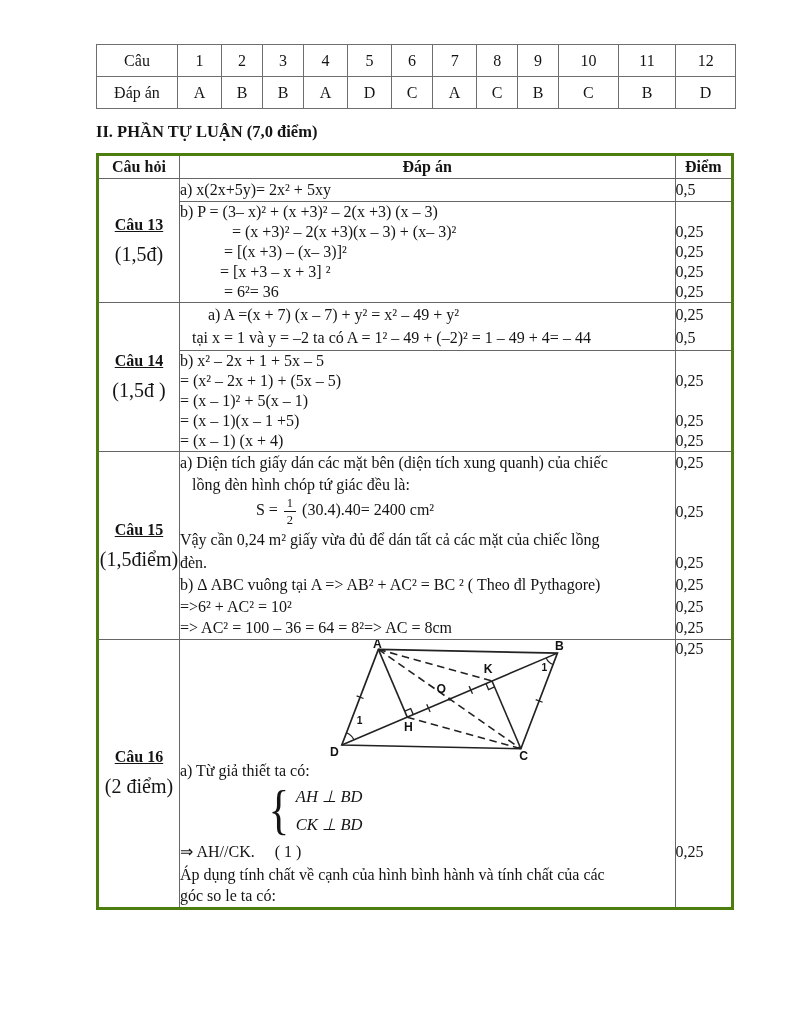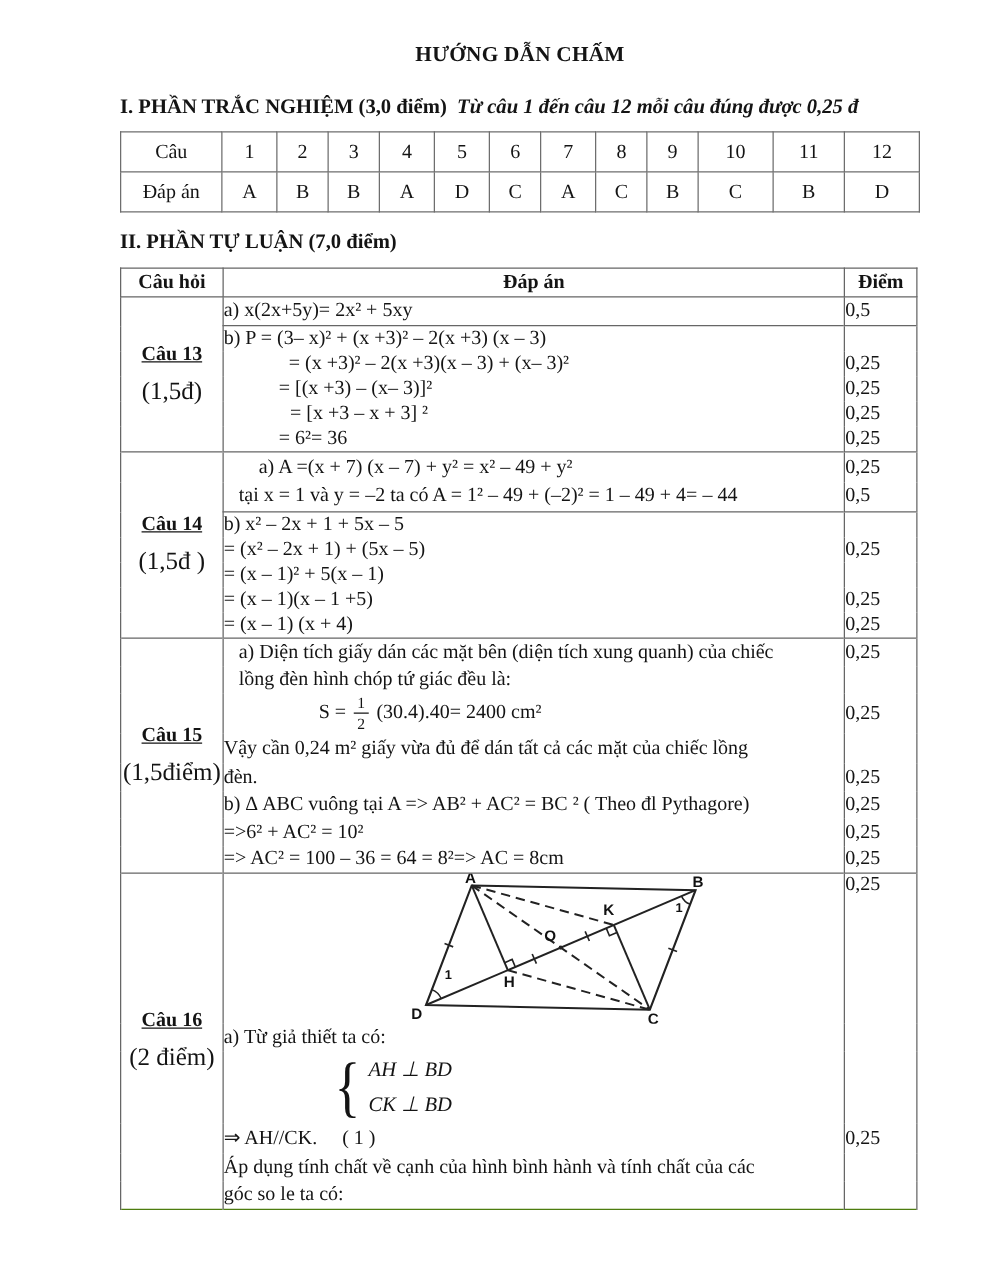--- a/index.html
+++ b/index.html
@@ -13,21 +13,21 @@
   .h1 .it{font-style:italic;}
   .h2{margin:13px 0 11px;font-size:16.5px;font-weight:bold;}
   
   table{border-collapse:collapse;}
   #mc-table{width:640px;margin-top:10px;}
   #mc-table td{
     border:1px solid #6e6e6e;text-align:center;height:31px;font-size:16px;padding:0;
   }
   #mc-table td.rowlab{width:80px;}
   
-  #essay-table{width:638px;font-size:16px;border:1px solid #4d7c0f;}
+  #essay-table{width:638px;font-size:16px;border:3px solid #4d7c0f;}
   #essay-table th{
     border:1px solid #666;font-size:16px;font-weight:bold;height:22px;padding:0 2px;
   }
   #essay-table td{padding:0;}
   td.lbl{
     border-left:1px solid #666;border-right:1px solid #666;
     text-align:center;vertical-align:middle;
   }
   .qlabel{font-weight:bold;text-decoration:underline;font-size:16px;}
   .qsub{margin-top:9px;font-size:20px;}
@@ -54,26 +54,21 @@
   
   .figwrap{margin-left:128px;width:302px;}
   .figwrap svg{display:block;}
   .vtx{font-family:"Liberation Sans",sans-serif;font-weight:bold;font-size:13px;fill:#111;}
   .ang{font-family:"Liberation Sans",sans-serif;font-weight:bold;font-size:11px;fill:#111;}
 </style>
 </head>
 <body>
 
 <div class="page">
-  <div class="title">HƯỚNG DẪN CHẤM</div>
-
-  <div class="h1">
-    <span>I. PHẦN TRẮC NGHIỆM (3,0 điểm)</span>
-    <span class="it">&nbsp;<span>Từ câu 1 đến câu 12 mỗi câu đúng được 0,25 đ</span></span>
-  </div>
+
 
   <table id="mc-table">
     <tbody id="mc-body">
         <tr>
           <td class="rowlab">Câu</td>
           <td>1</td>
           <td>2</td>
           <td>3</td>
           <td>4</td>
           <td>5</td>
@@ -133,21 +128,21 @@
         </tr>
         <tr>
           <td class="ans" style="padding-left: 52px;">= (x +3)² – 2(x +3)(x – 3) + (x– 3)²</td>
           <td class="pt">0,25</td>
         </tr>
         <tr>
           <td class="ans" style="padding-left: 44px;">= [(x +3) – (x– 3)]²</td>
           <td class="pt">0,25</td>
         </tr>
         <tr>
-          <td class="ans" style="padding-left: 53px;">= [x +3 – x + 3] ²</td>
+          <td class="ans" style="padding-left: 40px;">= [x +3 – x + 3] ²</td>
           <td class="pt">0,25</td>
         </tr>
         <tr>
           <td class="ans" style="padding-left: 44px;">= 6²= 36</td>
           <td class="pt">0,25</td>
         </tr>
         <tr class="blk" style="height: 24px;">
           <td class="lbl" rowspan="7">
             <div class="qlabel">Câu 14</div>
             <div class="qsub">(1,5đ )</div>
@@ -177,21 +172,21 @@
         </tr>
         <tr style="height: 20px;">
           <td class="ans">= (x – 1) (x + 4)</td>
           <td class="pt">0,25</td>
         </tr>
         <tr class="blk" style="height: 22px;">
           <td class="lbl" rowspan="8">
             <div class="qlabel">Câu 15</div>
             <div class="qsub">(1,5điểm)</div>
           </td>
-          <td class="ans" style="padding-left: 12px; margin-top: 40px;">a) Diện tích giấy dán các mặt bên (diện tích xung quanh) của chiếc</td>
+          <td class="ans" style="padding-left: 0; margin-top: 40px;">a) Diện tích giấy dán các mặt bên (diện tích xung quanh) của chiếc</td>
           <td class="pt">0,25</td>
         </tr>
         <tr style="height: 22px;">
           <td class="ans" style="padding-left: 12px;">lồng đèn hình chóp tứ giác đều là:</td>
           <td class="pt"></td>
         </tr>
         <tr style="height: 32px;">
           <td class="ans" style="padding-left: 76px;"><span>S = </span><span class="frac"><span class="num">1</span><span class="den">2</span></span><span> (30.4).40= 2400 cm²</span></td>
           <td class="pt">0,25</td>
         </tr>

